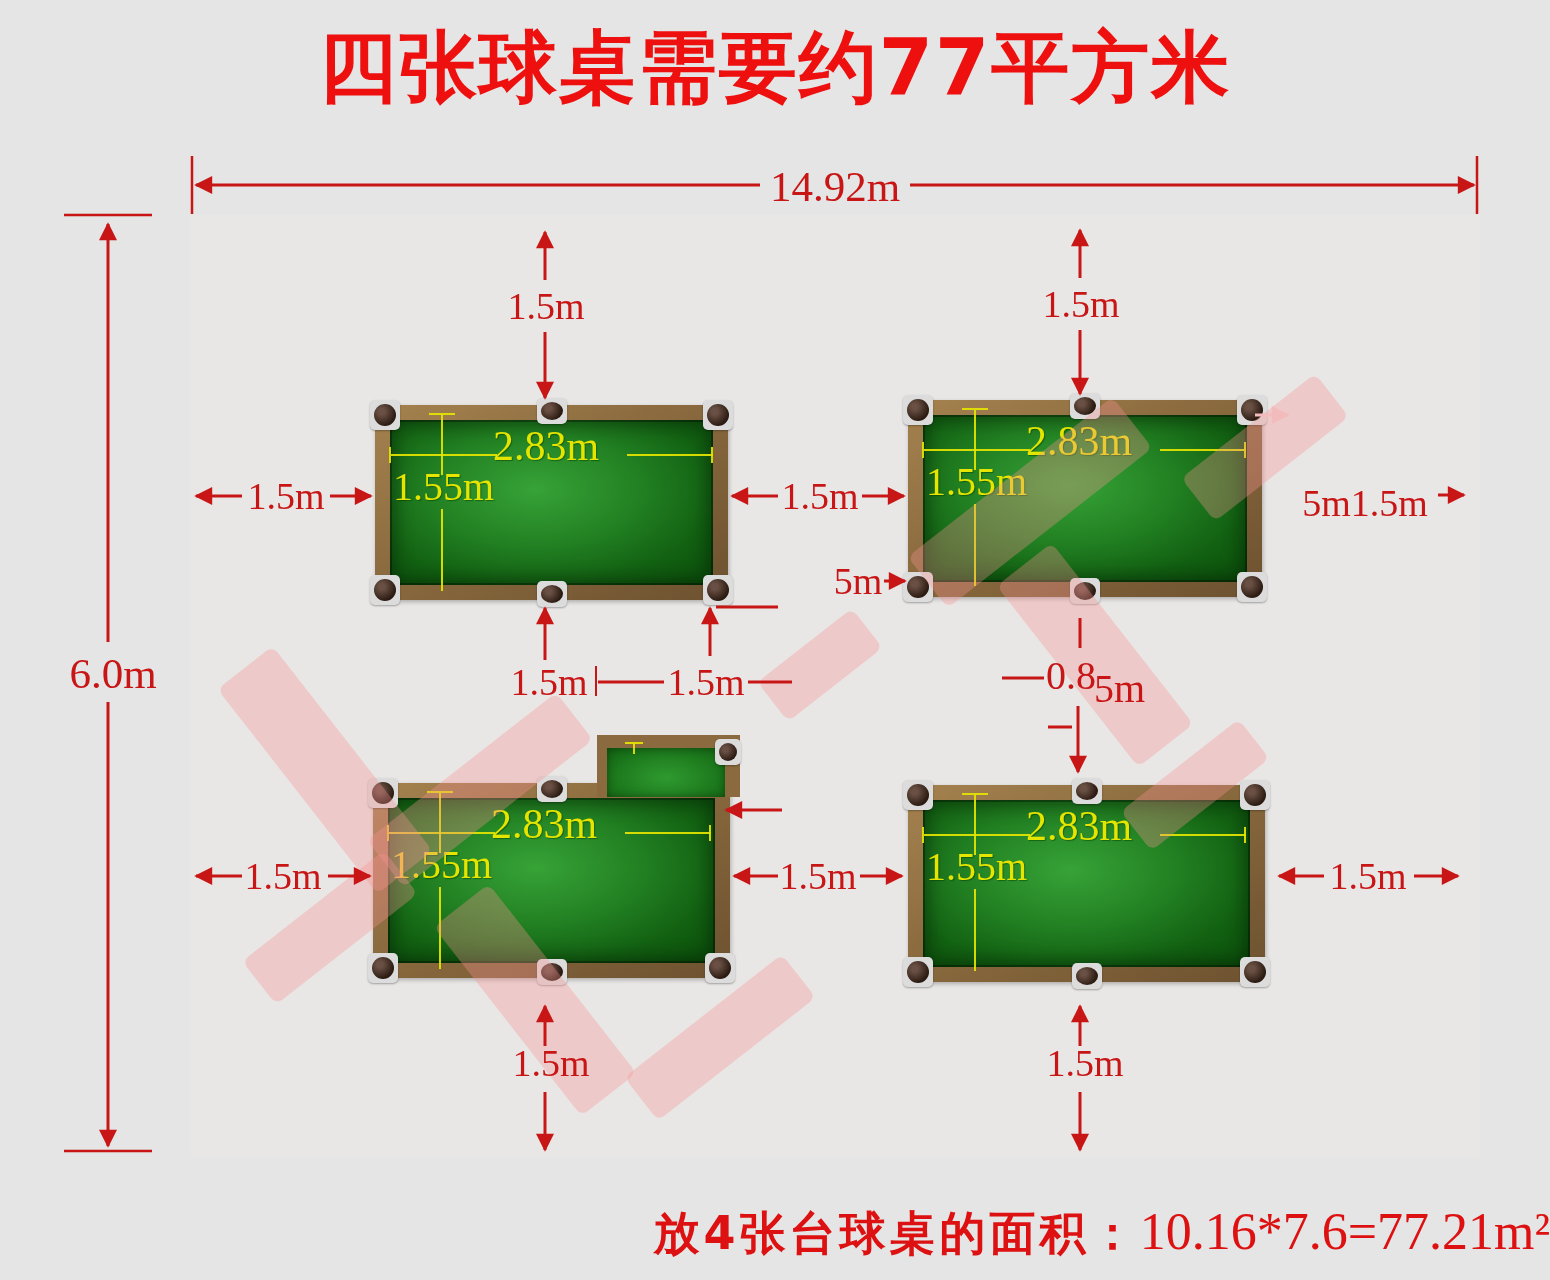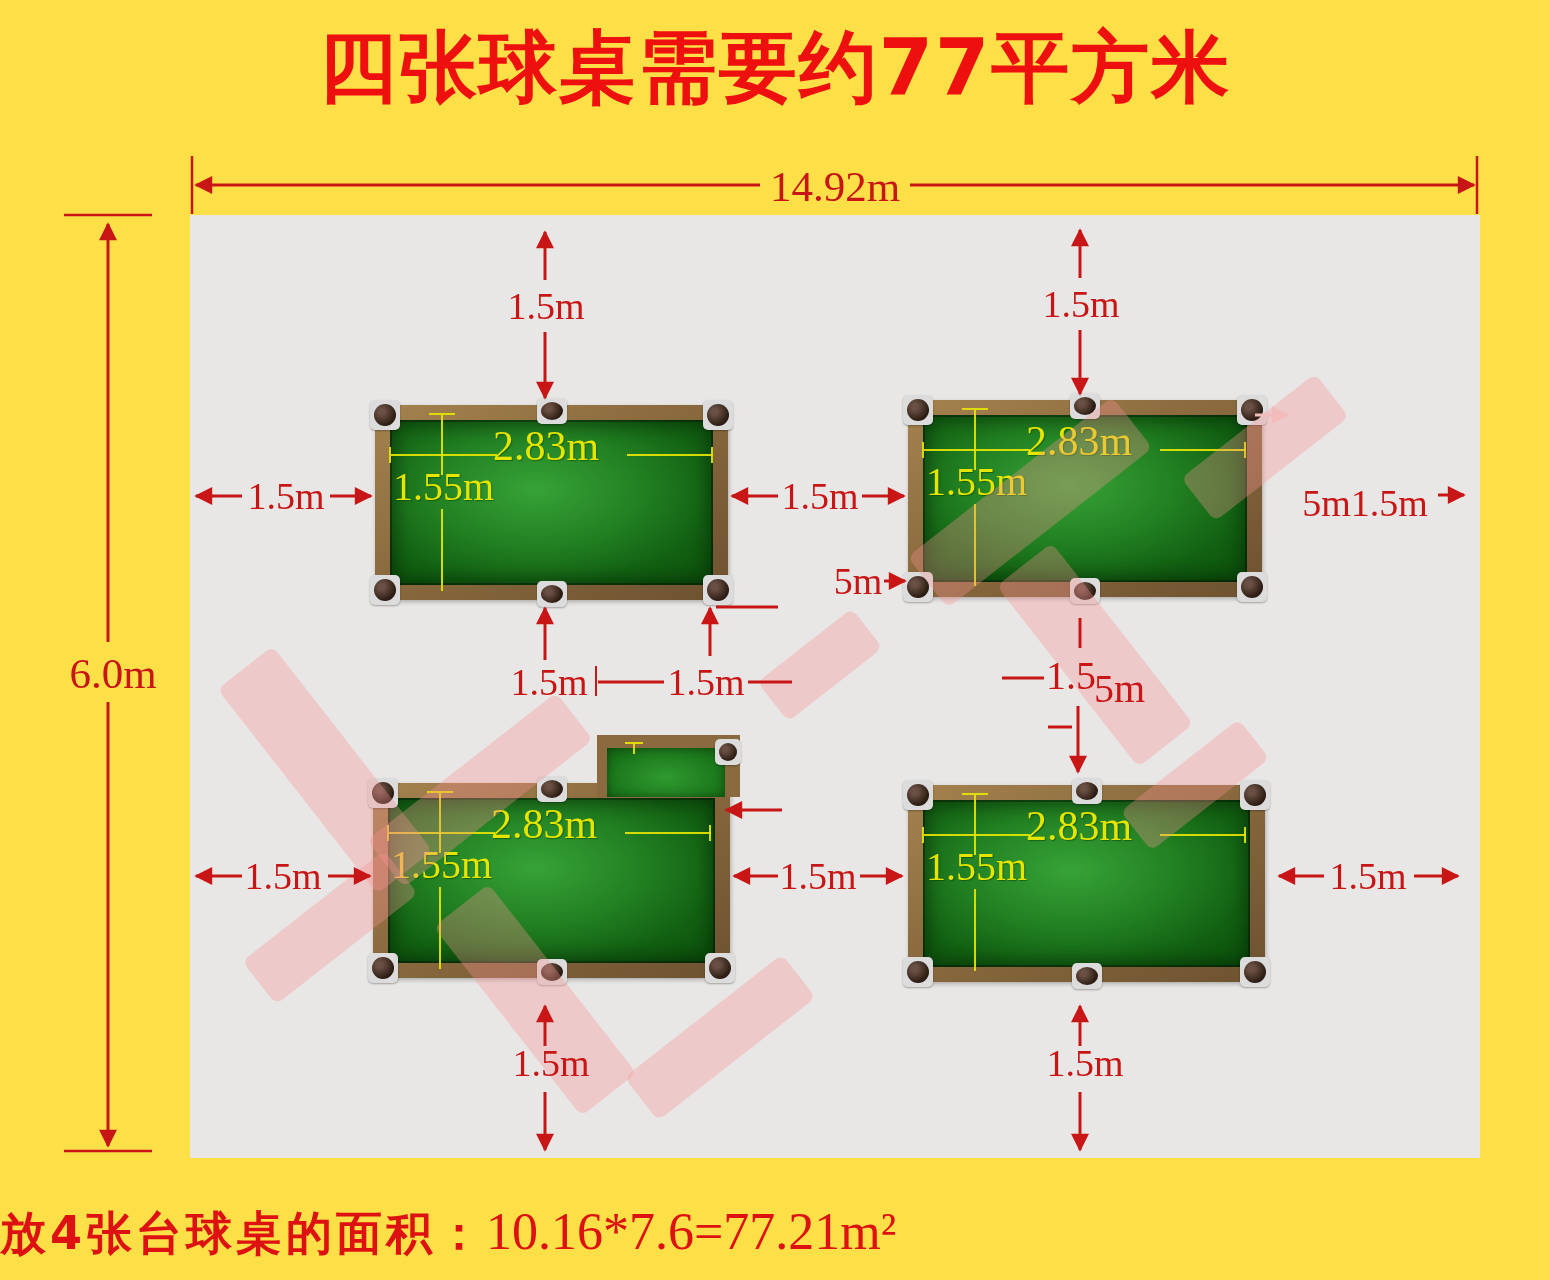--- a/index.html
+++ b/index.html
@@ -1,16 +1,16 @@
 <!DOCTYPE html>
 <html><head>
 <meta charset="utf-8">
 <style>
   html,body{margin:0;padding:0;background:#fff;}
-  .canvas{position:relative;width:1550px;height:1280px;background:#fde047;overflow:hidden;
+  .canvas{position:relative;width:1550px;height:1280px;background:#e5e5e5;overflow:hidden;
           font-family:"Liberation Serif","DejaVu Serif",serif;}
   .title{position:absolute;top:16px;left:0;right:0;text-align:center;
          font-family:"DejaVu Sans","Liberation Sans",sans-serif;font-weight:bold;
          font-size:78px;color:#ee0f0f;letter-spacing:2px;z-index:9;}
   .room{position:absolute;left:190px;top:215px;width:1290px;height:943px;background:#e9e7e5;z-index:1;}
 
   
   .table{position:absolute;z-index:2;border-radius:4px;
          background:linear-gradient(150deg,#a5824f 0%,#8a6a3e 45%,#6d5230 100%);
          box-shadow:1px 2px 4px rgba(0,0,0,.25);}
@@ -51,21 +51,21 @@
           transform:rotate(-38deg);}
 
   
   .svgwrap{position:absolute;inset:0;z-index:6;}
   .dim{position:absolute;transform:translate(-50%,-50%);color:#c81616;font-size:38px;
        line-height:1;white-space:nowrap;z-index:7;}
   .dim-lg{font-size:43px;}
   .dim-stack{position:absolute;color:#c81616;font-size:40px;line-height:1;white-space:nowrap;z-index:7;}
   .dim-stack .drop{position:relative;top:13px;left:-2px;}
 
-  .footer{position:absolute;top:1202px;left:0;right:0;text-align:left;color:#dd1111;z-index:9;}
+  .footer{position:absolute;top:1202px;left:0;right:0;text-align:right;color:#dd1111;z-index:9;}
   .f-cn{font-family:"DejaVu Sans","Liberation Sans",sans-serif;font-weight:bold;
         font-size:46px;letter-spacing:4px;}
   .f-num{font-family:"Liberation Serif","DejaVu Serif",serif;font-size:52px;}
 </style>
 </head>
 <body>
 
 <div class="canvas">
 
   <div class="title">四张球桌需要约77平方米</div>
@@ -257,21 +257,21 @@
   <div class="dim" style="left:546px;top:306px">1.5m</div>
   <div class="dim" style="left:1081px;top:304px">1.5m</div>
   <div class="dim" style="left:286px;top:496px">1.5m</div>
   <div class="dim" style="left:820px;top:496px">1.5m</div>
   <div class="dim" style="left:1365px;top:503px">5m1.5m</div>
   <div class="dim" style="left:858px;top:581px">5m</div>
   <div class="dim" style="left:549px;top:682px">1.5m</div>
   <div class="dim" style="left:706px;top:682px">1.5m</div>
 
   <div class="dim-stack" style="left:1046px;top:656px">
-    <span>1.5</span><span class="drop">5m</span>
+    <span>0.8</span><span class="drop">5m</span>
   </div>
 
   <div class="dim" style="left:283px;top:876px">1.5m</div>
   <div class="dim" style="left:818px;top:876px">1.5m</div>
   <div class="dim" style="left:1368px;top:876px">1.5m</div>
   <div class="dim" style="left:551px;top:1063px">1.5m</div>
   <div class="dim" style="left:1085px;top:1063px">1.5m</div>
 
   <div class="footer">
     <span class="f-cn">放4张台球桌的面积：</span><span class="f-num">10.16*7.6=77.21m²</span>

